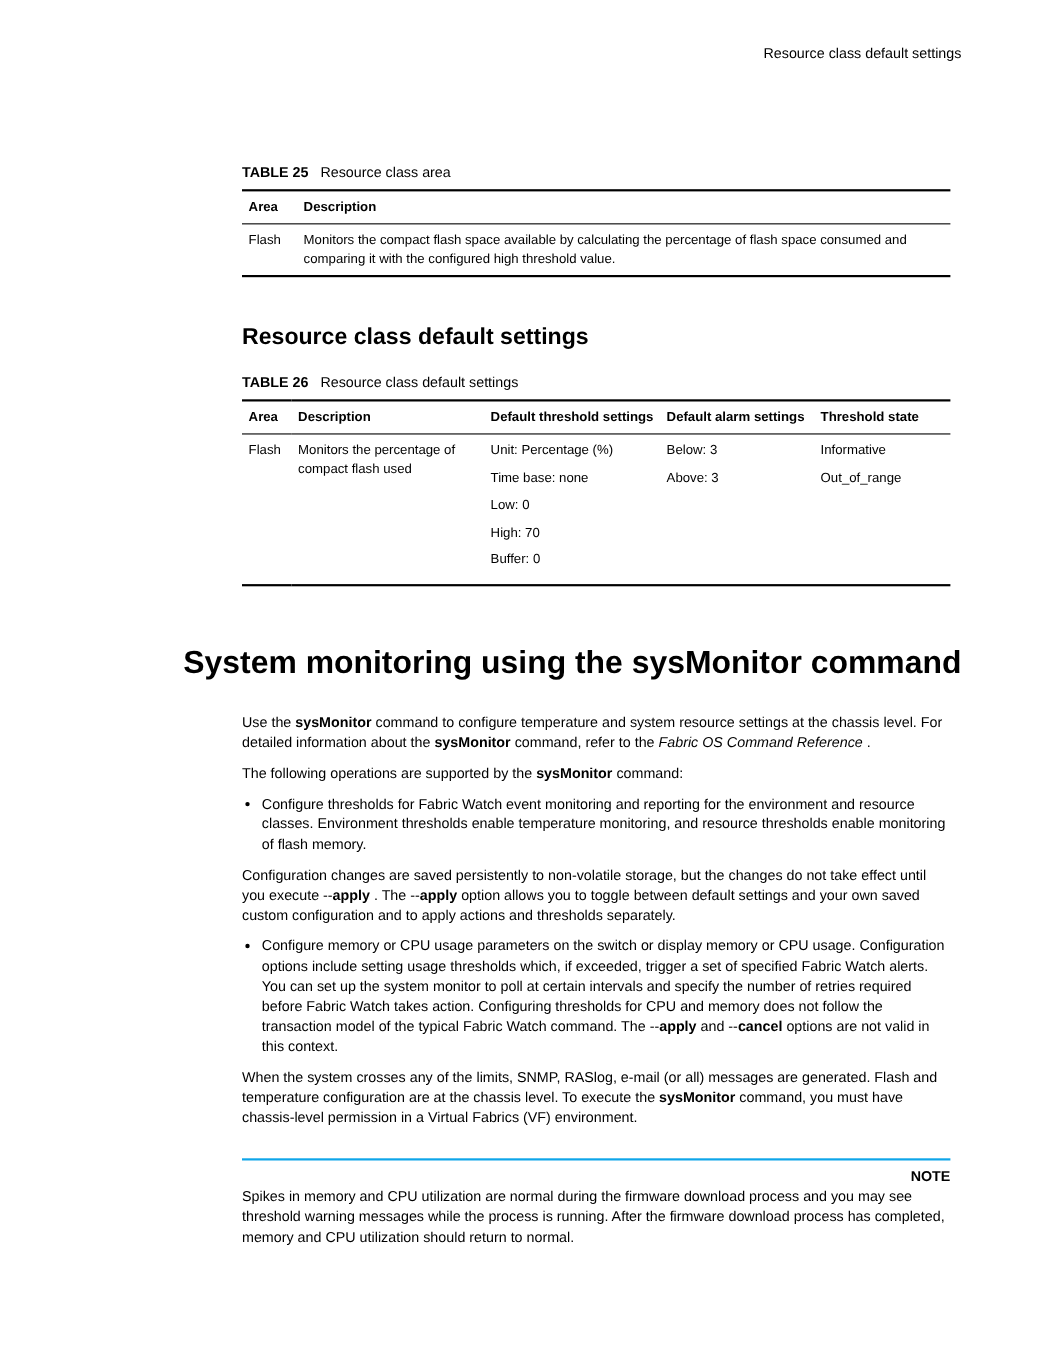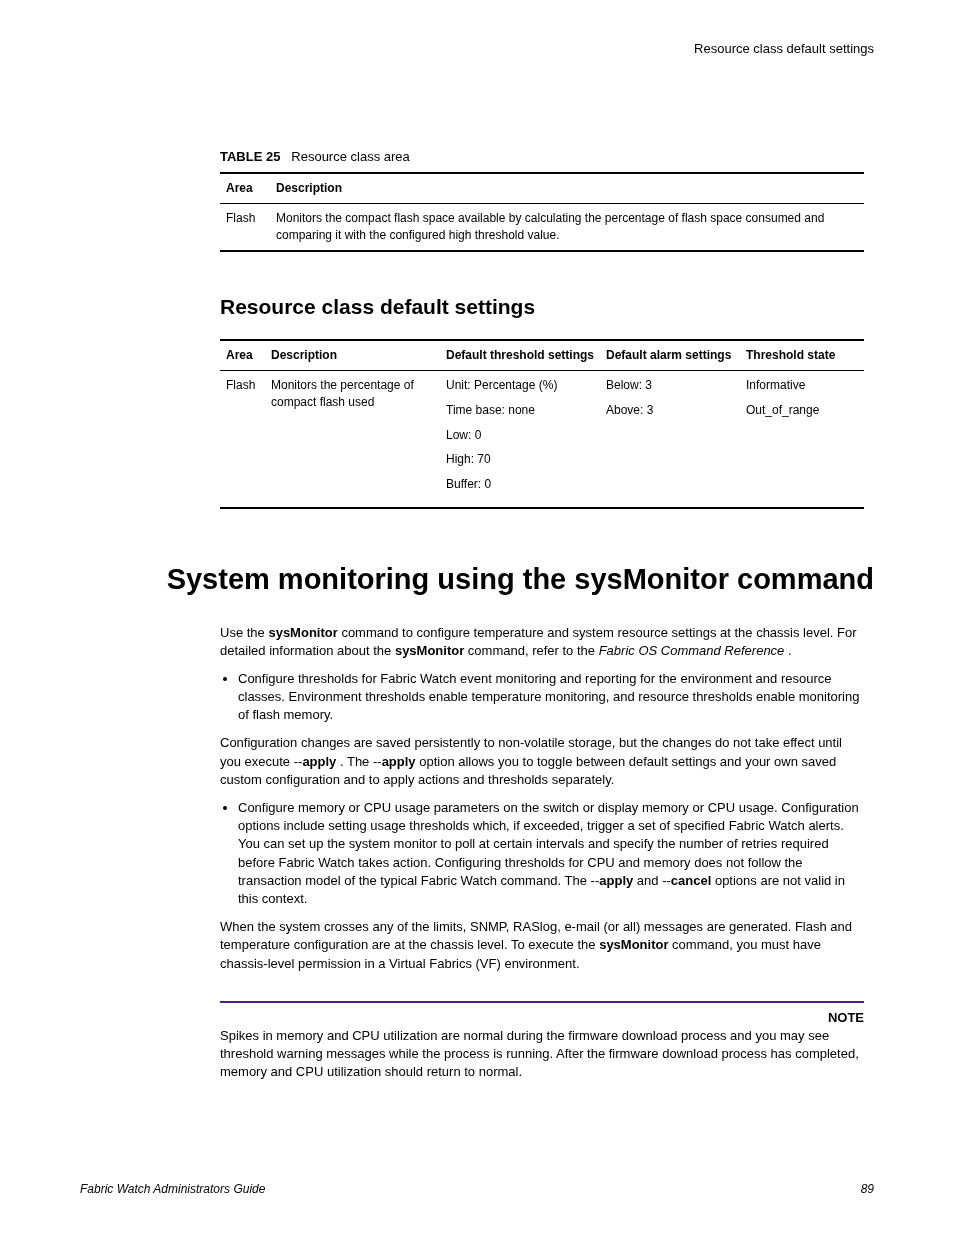--- a/index.html
+++ b/index.html
@@ -75,21 +75,21 @@
     font-size: 29px;
     margin: 50px 0 24px 0;
     text-align: right;
   }
   p { margin: 10px 0; }
   ul { margin: 8px 0; padding-left: 18px; }
   li { margin-bottom: 4px; }
   .bold { font-weight: bold; text-align: right; }
   .italic { font-style: italic; }
   .note-rule {
-    border-top: 2px solid #4c1d95;
+    border-top: 2px solid #0ea5e9;
     margin-top: 28px;
     padding-top: 6px;
   }
   .footer {
     display: flex;
     justify-content: space-between;
     font-style: italic;
     font-size: 12px;
     margin-top: 100px;
   }
@@ -119,20 +119,24 @@
     <tbody>
       <tr>
         <td>Flash</td>
         <td>Monitors the compact flash space available by calculating the percentage of flash space consumed and comparing it with the configured high threshold value.</td>
       </tr>
     </tbody>
   </table>
 
   <h2 class="section">Resource class default settings</h2>
 
+  <div class="table-caption">
+    <span class="label">TABLE 26</span>
+    &nbsp;&nbsp;<span>Resource class default settings</span>
+  </div>
   <table class="t26">
     <colgroup>
       <col style="width:45px">
         <col style="width:175px">
         <col style="width:160px">
         <col style="width:140px">
         <col>
     </colgroup>
     <thead>
       <tr>
@@ -166,20 +170,23 @@
     </tbody>
   </table>
 </div>
 
 <h1 class="main">System monitoring using the sysMonitor command</h1>
 
 <div class="content">
   <p>
     <span>Use the </span><span class="bold">sysMonitor</span><span> command to configure temperature and system resource settings at the chassis level. For detailed information about the </span><span class="bold">sysMonitor</span><span> command, refer to the </span><span class="italic">Fabric OS Command Reference</span><span> .</span>
   </p>
+  <p>
+    <span>The following operations are supported by the </span><span class="bold">sysMonitor</span><span> command:</span>
+  </p>
   <ul>
     <li>Configure thresholds for Fabric Watch event monitoring and reporting for the environment and resource classes. Environment thresholds enable temperature monitoring, and resource thresholds enable monitoring of flash memory.</li>
   </ul>
   <p>
     <span>Configuration changes are saved persistently to non-volatile storage, but the changes do not take effect until you execute --</span><span class="bold">apply</span><span> . The --</span><span class="bold">apply</span><span> option allows you to toggle between default settings and your own saved custom configuration and to apply actions and thresholds separately.</span>
   </p>
   <ul>
     <li>
       <span>Configure memory or CPU usage parameters on the switch or display memory or CPU usage. Configuration options include setting usage thresholds which, if exceeded, trigger a set of specified Fabric Watch alerts. You can set up the system monitor to poll at certain intervals and specify the number of retries required before Fabric Watch takes action. Configuring thresholds for CPU and memory does not follow the transaction model of the typical Fabric Watch command. The --</span><span class="bold">apply</span><span> and --</span><span class="bold">cancel</span><span> options are not valid in this context.</span>
     </li>

